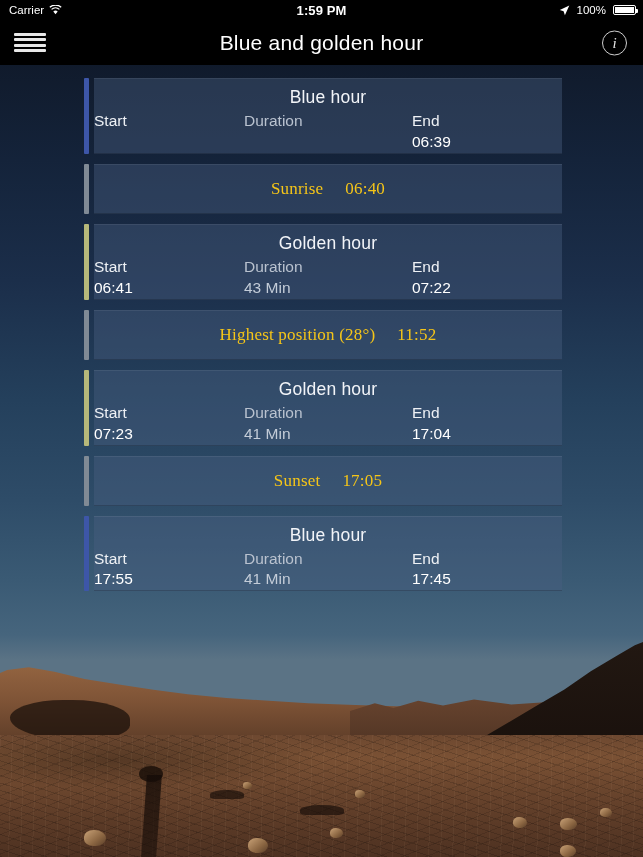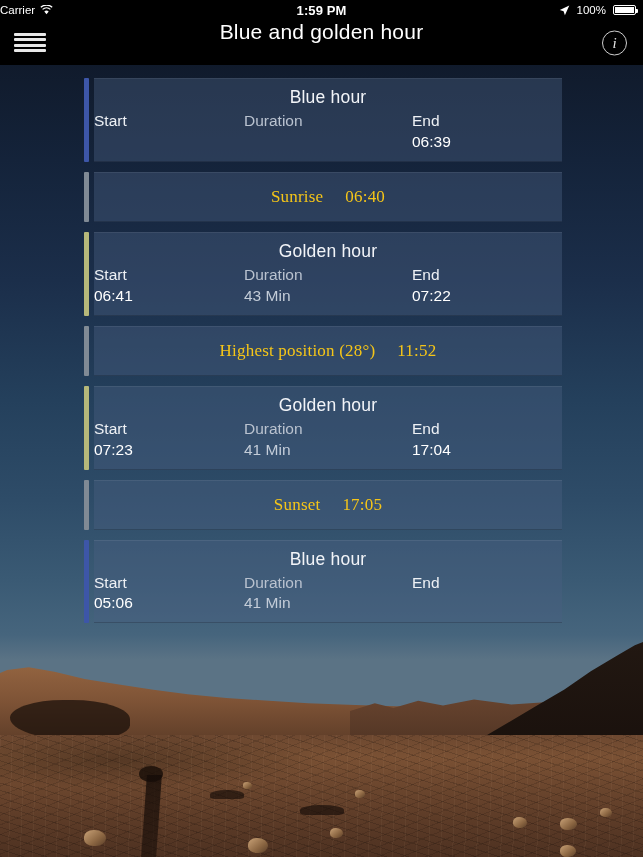--- a/index.html
+++ b/index.html
@@ -87,40 +87,40 @@
     background:rgba(22,13,8,.70);
     border-radius:48% 52% 40% 60%; z-index:4;
   }
 
   
   #statusbar {
     position:absolute; top:0; left:0; right:0; height:20px;
     background:#000; color:#fff; z-index:30;
     display:flex; align-items:center; font-size:11.5px;
   }
-  #sb-left { display:flex; align-items:center; gap:5px; }
+  #sb-left { display:flex; align-items:center; gap:5px; padding-left:9px; }
   #sb-center {
     position:absolute; left:0; right:0; text-align:center;
     font-size:13px; font-weight:bold; letter-spacing:.1px;
   }
   #sb-right {
     margin-left:auto; display:flex; align-items:center;
     gap:7px; padding-right:7px; z-index:2;
   }
   .batt { width:23px; height:10px; border:1px solid #fff; border-radius:2px;
     position:relative; }
   .batt i { position:absolute; inset:1px; background:#fff; display:block; }
   .batt::after { content:""; position:absolute; right:-3px; top:3px;
     width:2px; height:4px; background:#fff; border-radius:0 1px 1px 0; }
 
   
   #navbar {
     position:absolute; top:20px; left:0; right:0; height:45px;
     background:#000; z-index:30;
-    display:flex; align-items:flex-start; justify-content:center;text-decoration:underline;
+    display:flex; align-items:center; justify-content:center;text-decoration:underline;
   }
   #nav-title { color:#fff; font-size:21px; font-weight:400; letter-spacing:.2px; }
   #menu-btn {
     position:absolute; left:14px; top:50%; transform:translateY(-50%);
     width:32px; height:26px; display:flex; flex-direction:column;
     justify-content:space-between; padding:3px 0; cursor:pointer;
   }
   #menu-btn span { display:block; height:3px; background:#e8e8e8; border-radius:1px; }
   #info-btn {
     position:absolute; right:16px; top:50%; transform:translateY(-50%);
@@ -135,21 +135,21 @@
     position:absolute; top:78px; left:84px; width:478px; z-index:20;
   }
   .row { display:flex; margin-bottom:10px; }
   .accent { width:5px; flex:none; border-radius:1px; }
   .card {
     flex:1; margin-left:5px;
     background:rgba(73,96,128,.42);
     border-top:1px solid rgba(255,255,255,.07);
     border-bottom:1px solid rgba(0,0,0,.18);
   }
-  .card-big { padding:8px 0 8px; }
+  .card-big { padding:8px 0 0; }
   .card-small { padding:14px 0;font-family:Liberation Serif, serif; }
 
   .evt-title {
     text-align:center; color:#f2f4f8; font-size:17.5px;
     margin-bottom:3px; letter-spacing:.2px;
   }
   .cols { display:flex; }
   .col { flex:1; text-align:left; }
   .col.mid { flex:1.12; }
   .col-label { font-size:15.5px; color:#eef1f5; line-height:1.35; }
@@ -308,26 +308,27 @@
     </div>
   </div>
 
   <div class="row">
     <div class="accent" style="background:#3d56a8"></div>
     <div class="card card-big">
       <div class="evt-title">Blue hour</div>
       <div class="cols">
         <div class="col">
           <div class="col-label">Start</div>
-          <div class="col-value">05:06</div>
+          <div class="col-value">17:55</div>
         </div>
         <div class="col mid">
           <div class="col-label dim">Duration</div>
           <div class="col-value dim">41 Min</div>
         </div>
         <div class="col">
           <div class="col-label">End</div>
+          <div class="col-value">17:45</div>
         </div>
       </div>
     </div>
   </div>
 
 </div>
 
 </body></html>

